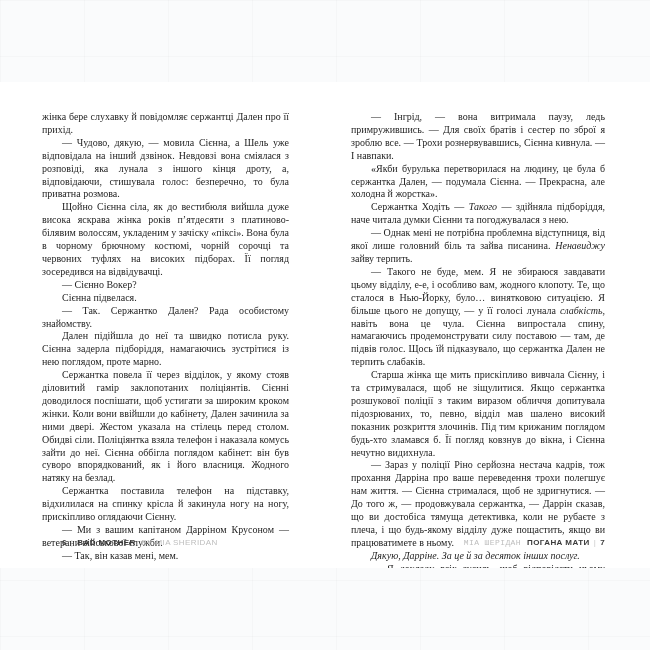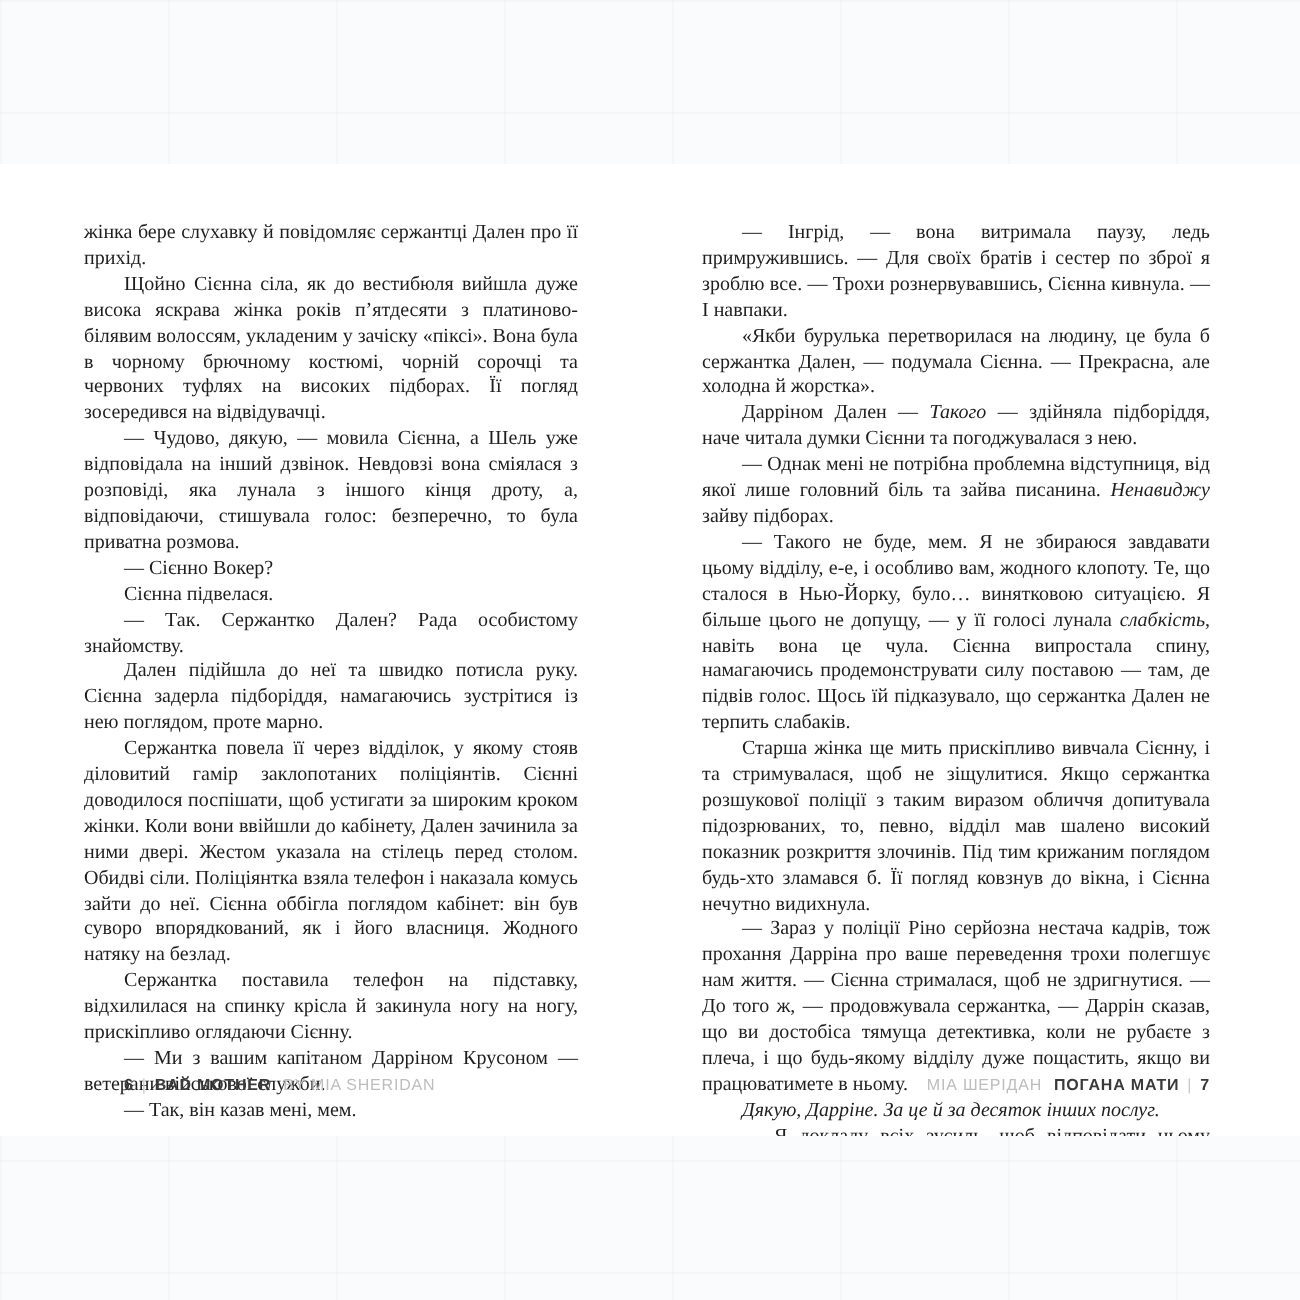--- a/index.html
+++ b/index.html
@@ -38,54 +38,54 @@
     font-family:"Liberation Sans", sans-serif;
     font-size:8px;letter-spacing:0.4px;white-space:nowrap;
     color:#3c3c3c;
     margin-left:20px;
   }
   .footer-right{text-align:right;}
   .f-strong{font-weight:bold;color:#3a3a3a;}
   .f-muted{color:#bdbdbd;}
   .f-sep{color:#c9c9c9;margin:0 4px;font-weight:normal;}
   .gap-l{margin-left:6px;}
-  .gap-r{margin-right:6px;}
+  .gap-r{margin-right:6px;font-family:Liberation Mono, monospace;}
 </style>
 </head>
 <body>
 
 <div class="bg-band bg-top"></div>
 
 <div class="sheet">
 
   <div class="page page-left">
     <div class="page-body" id="left-body">
         <p class="para noindent"><span>жінка бере слухавку й повідомляє сержантці Дален про її прихід.</span></p>
+        <p class="para"><span>— Чудово, дякую, — мовила Сієнна, а Шель уже відповідала на інший дзвінок. Невдовзі вона сміялася з розповіді, яка лунала з іншого кінця дроту, а, відповідаючи, стишувала голос: безперечно, то була приватна розмова.</span></p>
         <p class="para"><span>Щойно Сієнна сіла, як до вестибюля вийшла дуже висока яскрава жінка років п’ятдесяти з платиново-білявим волоссям, укладеним у зачіску «піксі». Вона була в чорному брючному костюмі, чорній сорочці та червоних туфлях на високих підборах. Її погляд зосередився на відвідувачці.</span></p>
-        <p class="para"><span>— Чудово, дякую, — мовила Сієнна, а Шель уже відповідала на інший дзвінок. Невдовзі вона сміялася з розповіді, яка лунала з іншого кінця дроту, а, відповідаючи, стишувала голос: безперечно, то була приватна розмова.</span></p>
         <p class="para"><span>— Сієнно Вокер?</span></p>
         <p class="para"><span>Сієнна підвелася.</span></p>
         <p class="para"><span>— Так. Сержантко Дален? Рада особистому знайомству.</span></p>
         <p class="para"><span>Дален підійшла до неї та швидко потисла руку. Сієнна задерла підборіддя, намагаючись зустрітися із нею поглядом, проте марно.</span></p>
         <p class="para"><span>Сержантка повела її через відділок, у якому стояв діловитий гамір заклопотаних поліціянтів. Сієнні доводилося поспішати, щоб устигати за широким кроком жінки. Коли вони ввійшли до кабінету, Дален зачинила за ними двері. Жестом указала на стілець перед столом. Обидві сіли. Поліціянтка взяла телефон і наказала комусь зайти до неї. Сієнна оббігла поглядом кабінет: він був суворо впорядкований, як і його власниця. Жодного натяку на безлад.</span></p>
         <p class="para"><span>Сержантка поставила телефон на підставку, відхилилася на спинку крісла й закинула ногу на ногу, прискіпливо оглядаючи Сієнну.</span></p>
         <p class="para"><span>— Ми з вашим капітаном Дарріном Крусоном — ветерани військової служби.</span></p>
         <p class="para"><span>— Так, він казав мені, мем.</span></p>
       </div>
     <div class="footer footer-left">
       <span class="f-strong">6</span><span class="f-sep">|</span><span class="f-strong">BAD MOTHER</span><span class="f-muted gap-l">BY MIA SHERIDAN</span>
     </div>
   </div>
 
   <div class="page page-right">
     <div class="page-body" id="right-body">
         <p class="para"><span>— Інгрід, — вона витримала паузу, ледь примружившись. — Для своїх братів і сестер по зброї я зроблю все. — Трохи рознервувавшись, Сієнна кивнула. — І навпаки.</span></p>
         <p class="para"><span>«Якби бурулька перетворилася на людину, це була б сержантка Дален, — подумала Сієнна. — Прекрасна, але холодна й жорстка».</span></p>
-        <p class="para"><span>Дарріном Дален — </span><em>Такого</em><span> — здійняла підборіддя, наче читала думки Сієнни та погоджувалася з нею.</span></p>
-        <p class="para"><span>— Однак мені не потрібна проблемна відступниця, від якої лише головний біль та зайва писанина. </span><em>Ненавиджу</em><span> зайву підборах.</span></p>
+        <p class="para"><span>Сержантка Ходіть — </span><em>Такого</em><span> — здійняла підборіддя, наче читала думки Сієнни та погоджувалася з нею.</span></p>
+        <p class="para"><span>— Однак мені не потрібна проблемна відступниця, від якої лише головний біль та зайва писанина. </span><em>Ненавиджу</em><span> зайву терпить.</span></p>
         <p class="para"><span>— Такого не буде, мем. Я не збираюся завдавати цьому відділу, е-е, і особливо вам, жодного клопоту. Те, що сталося в Нью-Йорку, було… винятковою ситуацією. Я більше цього не допущу, — у її голосі лунала </span><em>слабкість</em><span>, навіть вона це чула. Сієнна випростала спину, намагаючись продемонструвати силу поставою — там, де підвів голос. Щось їй підказувало, що сержантка Дален не терпить слабаків.</span></p>
         <p class="para"><span>Старша жінка ще мить прискіпливо вивчала Сієнну, і та стримувалася, щоб не зіщулитися. Якщо сержантка розшукової поліції з таким виразом обличчя допитувала підозрюваних, то, певно, відділ мав шалено високий показник розкриття злочинів. Під тим крижаним поглядом будь-хто зламався б. Її погляд ковзнув до вікна, і Сієнна нечутно видихнула.</span></p>
         <p class="para"><span>— Зараз у поліції Ріно серйозна нестача кадрів, тож прохання Дарріна про ваше переведення трохи полегшує нам життя. — Сієнна стрималася, щоб не здригнутися. — До того ж, — продовжувала сержантка, — Даррін сказав, що ви достобіса тямуща детективка, коли не рубаєте з плеча, і що будь-якому відділу дуже пощастить, якщо ви працюватимете в ньому.</span></p>
         <p class="para"><em>Дякую, Дарріне. За це й за десяток інших послуг.</em></p>
         <p class="para"><span>— Я докладу всіх зусиль, щоб відповідати цьому щедрому опису, сержантко.</span></p>
       </div>
     <div class="footer footer-right">
       <span class="f-muted gap-r">МІА ШЕРІДАН</span><span class="f-strong">ПОГАНА МАТИ</span><span class="f-sep">|</span><span class="f-strong">7</span>
     </div>
   </div>

